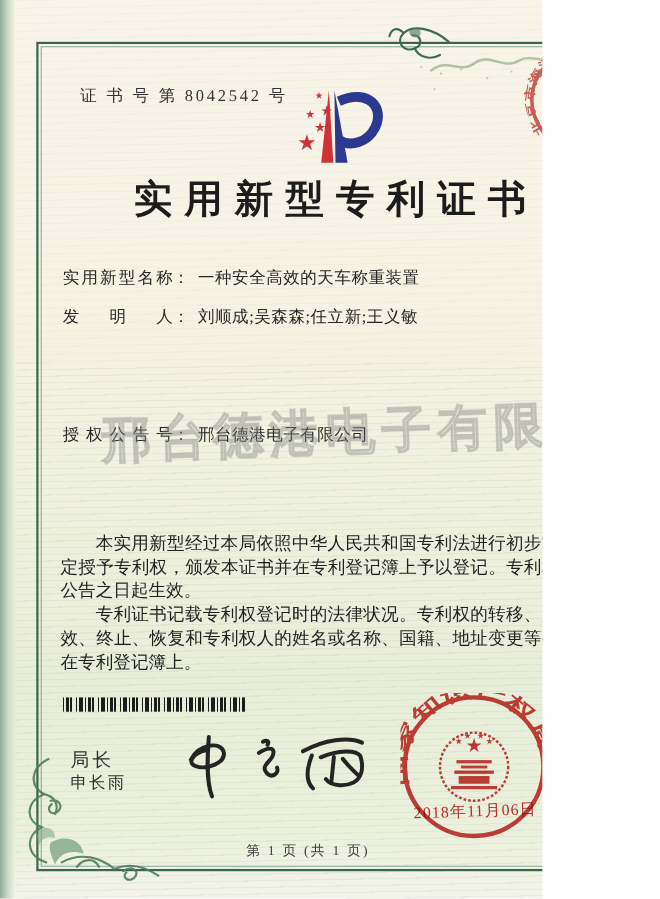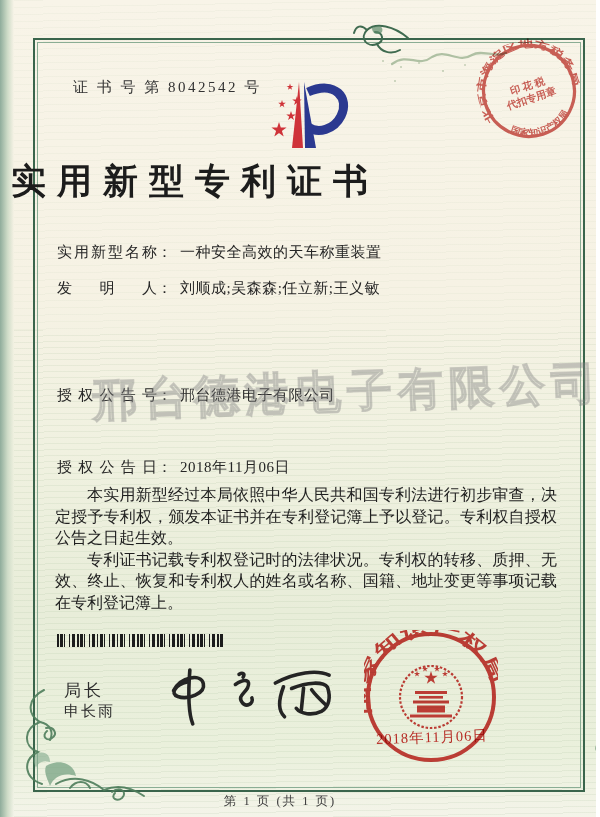--- a/index.html
+++ b/index.html
@@ -1,16 +1,16 @@
 <!DOCTYPE html>
 <html><head>
 <meta charset="utf-8">
 <style>
   html,body{margin:0;padding:0;background:#ffffff;}
-  .photo{position:relative;width:596px;height:817px;overflow:hidden;
+  .photo{position:relative;width:493px;height:817px;overflow:hidden;
     background:linear-gradient(180deg,#f8f4e8 0%,#f6f2e4 35%,#f0f1e0 55%,#e8edd9 75%,#eaf0dc 92%,#f4f4e9 100%);
     font-family:"Liberation Serif","DejaVu Serif",serif;color:#222;}
   .edge-left{position:absolute;left:0;top:0;width:14px;height:100%;
     background:linear-gradient(90deg,#8fac9b,#cfdcc8 55%,rgba(207,220,200,0));}
   .guilloche-low{position:absolute;left:14px;right:0;top:330px;bottom:0;
     background:repeating-linear-gradient(179deg,rgba(120,158,112,0.10) 0 1px,rgba(120,158,112,0) 1px 6px);}
   .guilloche-hi{position:absolute;left:14px;right:0;top:0;height:330px;
     background:repeating-linear-gradient(179deg,rgba(120,158,112,0.05) 0 1px,rgba(120,158,112,0) 1px 7px);}
   .frame{position:absolute;left:33px;top:38px;width:548px;height:750px;border:2.5px solid #3a654c;}
   .frame-inner{position:absolute;inset:2px;border:1px solid #8aad94;}
@@ -18,21 +18,21 @@
   .cert-no{position:absolute;left:73px;top:78px;font-size:15px;letter-spacing:2.5px;color:#333;}
   .logo{position:absolute;left:255px;top:76px;width:95px;height:76px;}
   .tax-stamp{position:absolute;left:478px;top:40px;width:102px;height:102px;
     transform:rotate(-18deg);opacity:.82;mix-blend-mode:multiply;}
   .smudge{position:absolute;left:388px;top:44px;width:130px;height:34px;opacity:.5;filter:blur(.7px);}
   .speckles{position:absolute;left:382px;top:60px;width:2px;height:2px;border-radius:50%;
     background:#7b9a6f;opacity:.45;
     box-shadow:18px 6px 0 #7b9a6f,36px 2px 0 #86a079,60px 10px 0 #7b9a6f,82px 4px 0 #86a079,12px 20px 0 #7b9a6f;}
   .top-ornament{position:absolute;left:352px;top:14px;width:58px;height:50px;}
 
-  .title{position:absolute;left:0;top:158px;width:600px;
+  .title{position:absolute;left:0;top:158px;width:600px;text-align:center;
     font-size:35px;font-weight:600;letter-spacing:11px;text-indent:11px;color:#1c1c1c;}
 
   .watermark{position:absolute;left:92px;top:362px;width:500px;white-space:nowrap;
     font-size:45px;font-weight:bold;letter-spacing:6px;transform:rotate(-2deg);
     color:rgba(140,140,140,0.14);-webkit-text-stroke:1.2px rgba(130,130,130,0.34);
     z-index:5;pointer-events:none;}
 
   .field-row{position:absolute;left:57px;font-size:15px;color:#262626;white-space:nowrap;z-index:3;}
   .flabel{display:inline-block;width:100px;text-align:justify;text-align-last:justify;vertical-align:top;}
   .fcolon{display:inline-block;margin:0 2px 0 0;}
@@ -52,21 +52,21 @@
   .director-name{position:absolute;left:64px;top:702px;font-size:15px;letter-spacing:2px;color:#2e2e2e;z-index:3;font-family:Liberation Mono, monospace;}
   .signature{position:absolute;left:158px;top:658px;width:182px;height:88px;z-index:4;}
 
   .seal{position:absolute;left:364px;top:630px;width:134px;height:134px;z-index:6;
     mix-blend-mode:multiply;opacity:.92;}
   .seal-date{position:absolute;left:364px;top:728px;width:136px;text-align:center;
     font-size:14.5px;letter-spacing:1px;color:#c9302c;transform:rotate(-2deg);z-index:6;
     mix-blend-mode:multiply;}
 
   .footer{position:absolute;left:0;top:765px;width:560px;text-align:center;
-    font-size:12.5px;letter-spacing:2px;color:#3c3c3c;margin-top:28px;}
+    font-size:12.5px;letter-spacing:2px;color:#3c3c3c;}
 
   .flourish-bl{position:absolute;left:16px;top:688px;width:132px;height:118px;z-index:2;}
   .flourish-br{position:absolute;left:574px;top:720px;width:40px;height:92px;z-index:2;}
 </style>
 </head>
 <body>
 
 <div class="photo">
   <div class="edge-left"></div>
   <div class="guilloche-hi"></div>
@@ -129,23 +129,20 @@
   <div class="watermark">邢台德港电子有限公司</div>
 
   <div class="field-row" style="top:279px">
     <span class="flabel">发明人</span><span class="fcolon">：</span><span class="fvalue">刘顺成;吴森森;任立新;王义敏</span>
   </div>
   <div class="field-row" style="top:243px">
     <span class="flabel">实用新型名称</span><span class="fcolon">：</span><span class="fvalue">一种安全高效的天车称重装置</span>
   </div>
   <div class="field-row" style="top:386px">
     <span class="flabel">授权公告号</span><span class="fcolon">：</span><span class="fvalue">邢台德港电子有限公司</span>
-  </div>
-  <div class="field-row" style="top:458px">
-    <span class="flabel">授权公告日</span><span class="fcolon">：</span><span class="fvalue">2018年11月06日</span>
   </div>
 
   <div class="body-text">
     <p>本实用新型经过本局依照中华人民共和国专利法进行初步审查，决定授予专利权，颁发本证书并在专利登记簿上予以登记。专利权自授权公告之日起生效。</p>
     <p>专利证书记载专利权登记时的法律状况。专利权的转移、质押、无效、终止、恢复和专利权人的姓名或名称、国籍、地址变更等事项记载在专利登记簿上。</p>
   </div>
 
   <div class="barcode"></div>
 
   <div class="director-label">局长</div>

